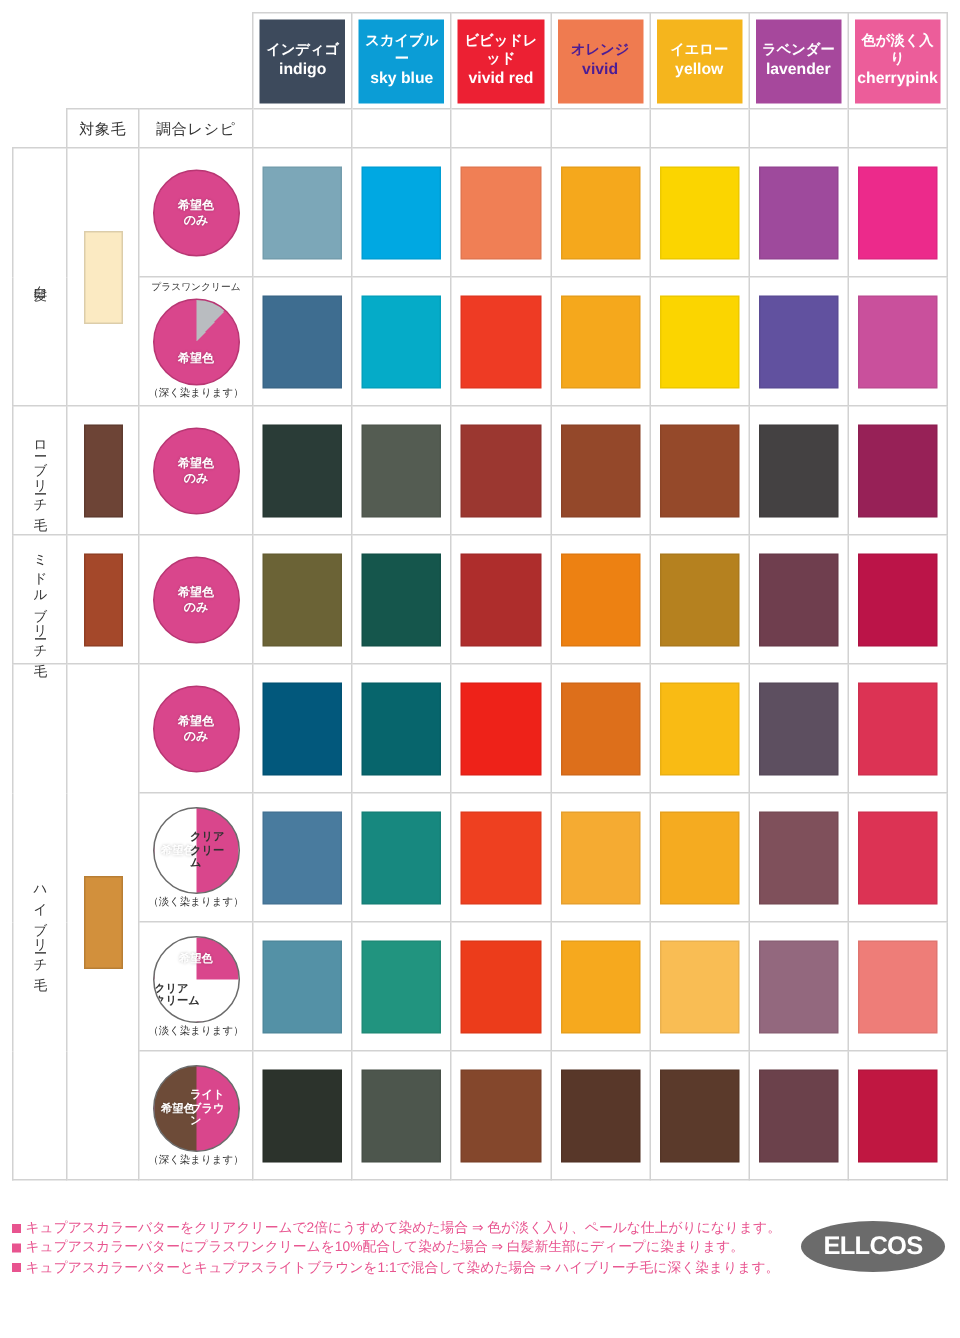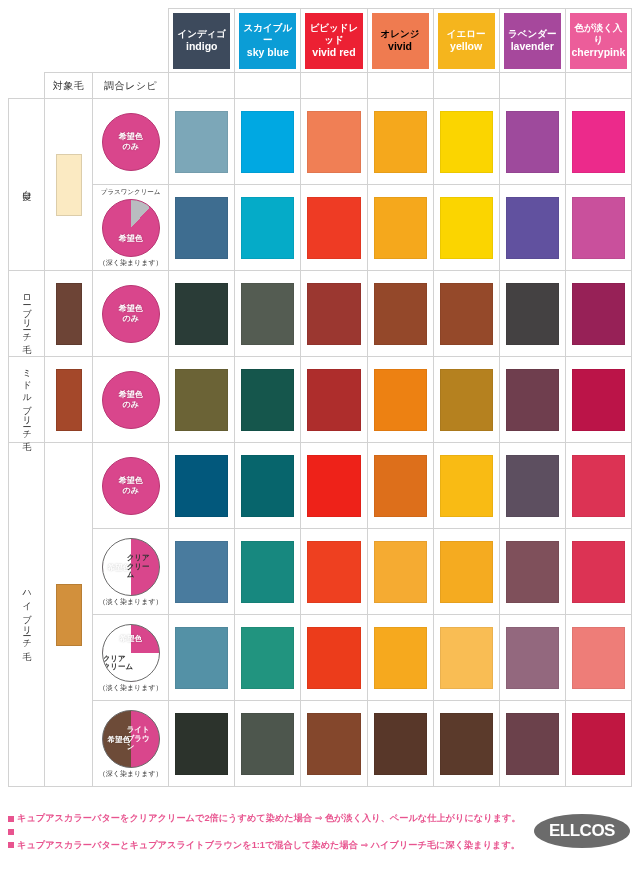--- a/index.html
+++ b/index.html
@@ -158,21 +158,21 @@
   
   .footer {
     position: absolute;
     left: 8px;
     top: 812px;
     width: 624px;
   }
   .note-line {
     font-size: 9.2px;
     color: #e8548f;
-    font-weight: bold;
+    font-weight: normal;
     line-height: 1.45;
     white-space: nowrap;
   }
   .note-line .sq {
     display: inline-block;
     width: 6px; height: 6px;
     background: #e8548f;
     margin-right: 3px;
     vertical-align: middle;
   }
@@ -241,21 +241,21 @@
               <span class="en">sky blue</span>
             </div>
           </td>
         <td class="head-cell" id="hc2">
             <div class="swatch-head" style="background: rgb(236, 32, 51); color: rgb(255, 255, 255);">
               <span class="jp">ビビッドレッド</span>
               <span class="en">vivid red</span>
             </div>
           </td>
         <td class="head-cell" id="hc3">
-            <div class="swatch-head" style="background: rgb(239, 123, 80); color: #000000;">
+            <div class="swatch-head" style="background: rgb(239, 123, 80); color: #4c1d95;">
               <span class="jp">オレンジ</span>
               <span class="en">vivid</span>
             </div>
           </td>
         <td class="head-cell" id="hc4">
             <div class="swatch-head" style="background: rgb(245, 181, 29); color: rgb(255, 255, 255);">
               <span class="jp">イエロー</span>
               <span class="en">yellow</span>
             </div>
           </td>
@@ -565,21 +565,21 @@
           <td class="color-cell">
             <div class="color-chip" style="background: rgb(192, 23, 65);"></div>
           </td>
         </tr>
       </tbody>
   </table>
 
   <div class="footer">
     <div id="notes-container">
         <div class="note-line"><span class="sq"></span><span>キュプアスカラーバターをクリアクリームで2倍にうすめて染めた場合 ⇒ 色が淡く入り、ペールな仕上がりになります。</span></div>
-        <div class="note-line"><span class="sq"></span></div>
+        <div class="note-line"><span class="sq"></span><span>キュプアスカラーバターにプラスワンクリームを10%配合して染めた場合 ⇒ 白髪新生部にディープに染まります。</span></div>
         <div class="note-line"><span class="sq"></span><span>キュプアスカラーバターとキュプアスライトブラウンを1:1で混合して染めた場合 ⇒ ハイブリーチ毛に深く染まります。</span></div>
       </div>
     <div class="subnotes" id="subnotes-container">
       </div>
   </div>
 
   <div class="logo">
     <span>ELLCOS</span>
   </div>
 

